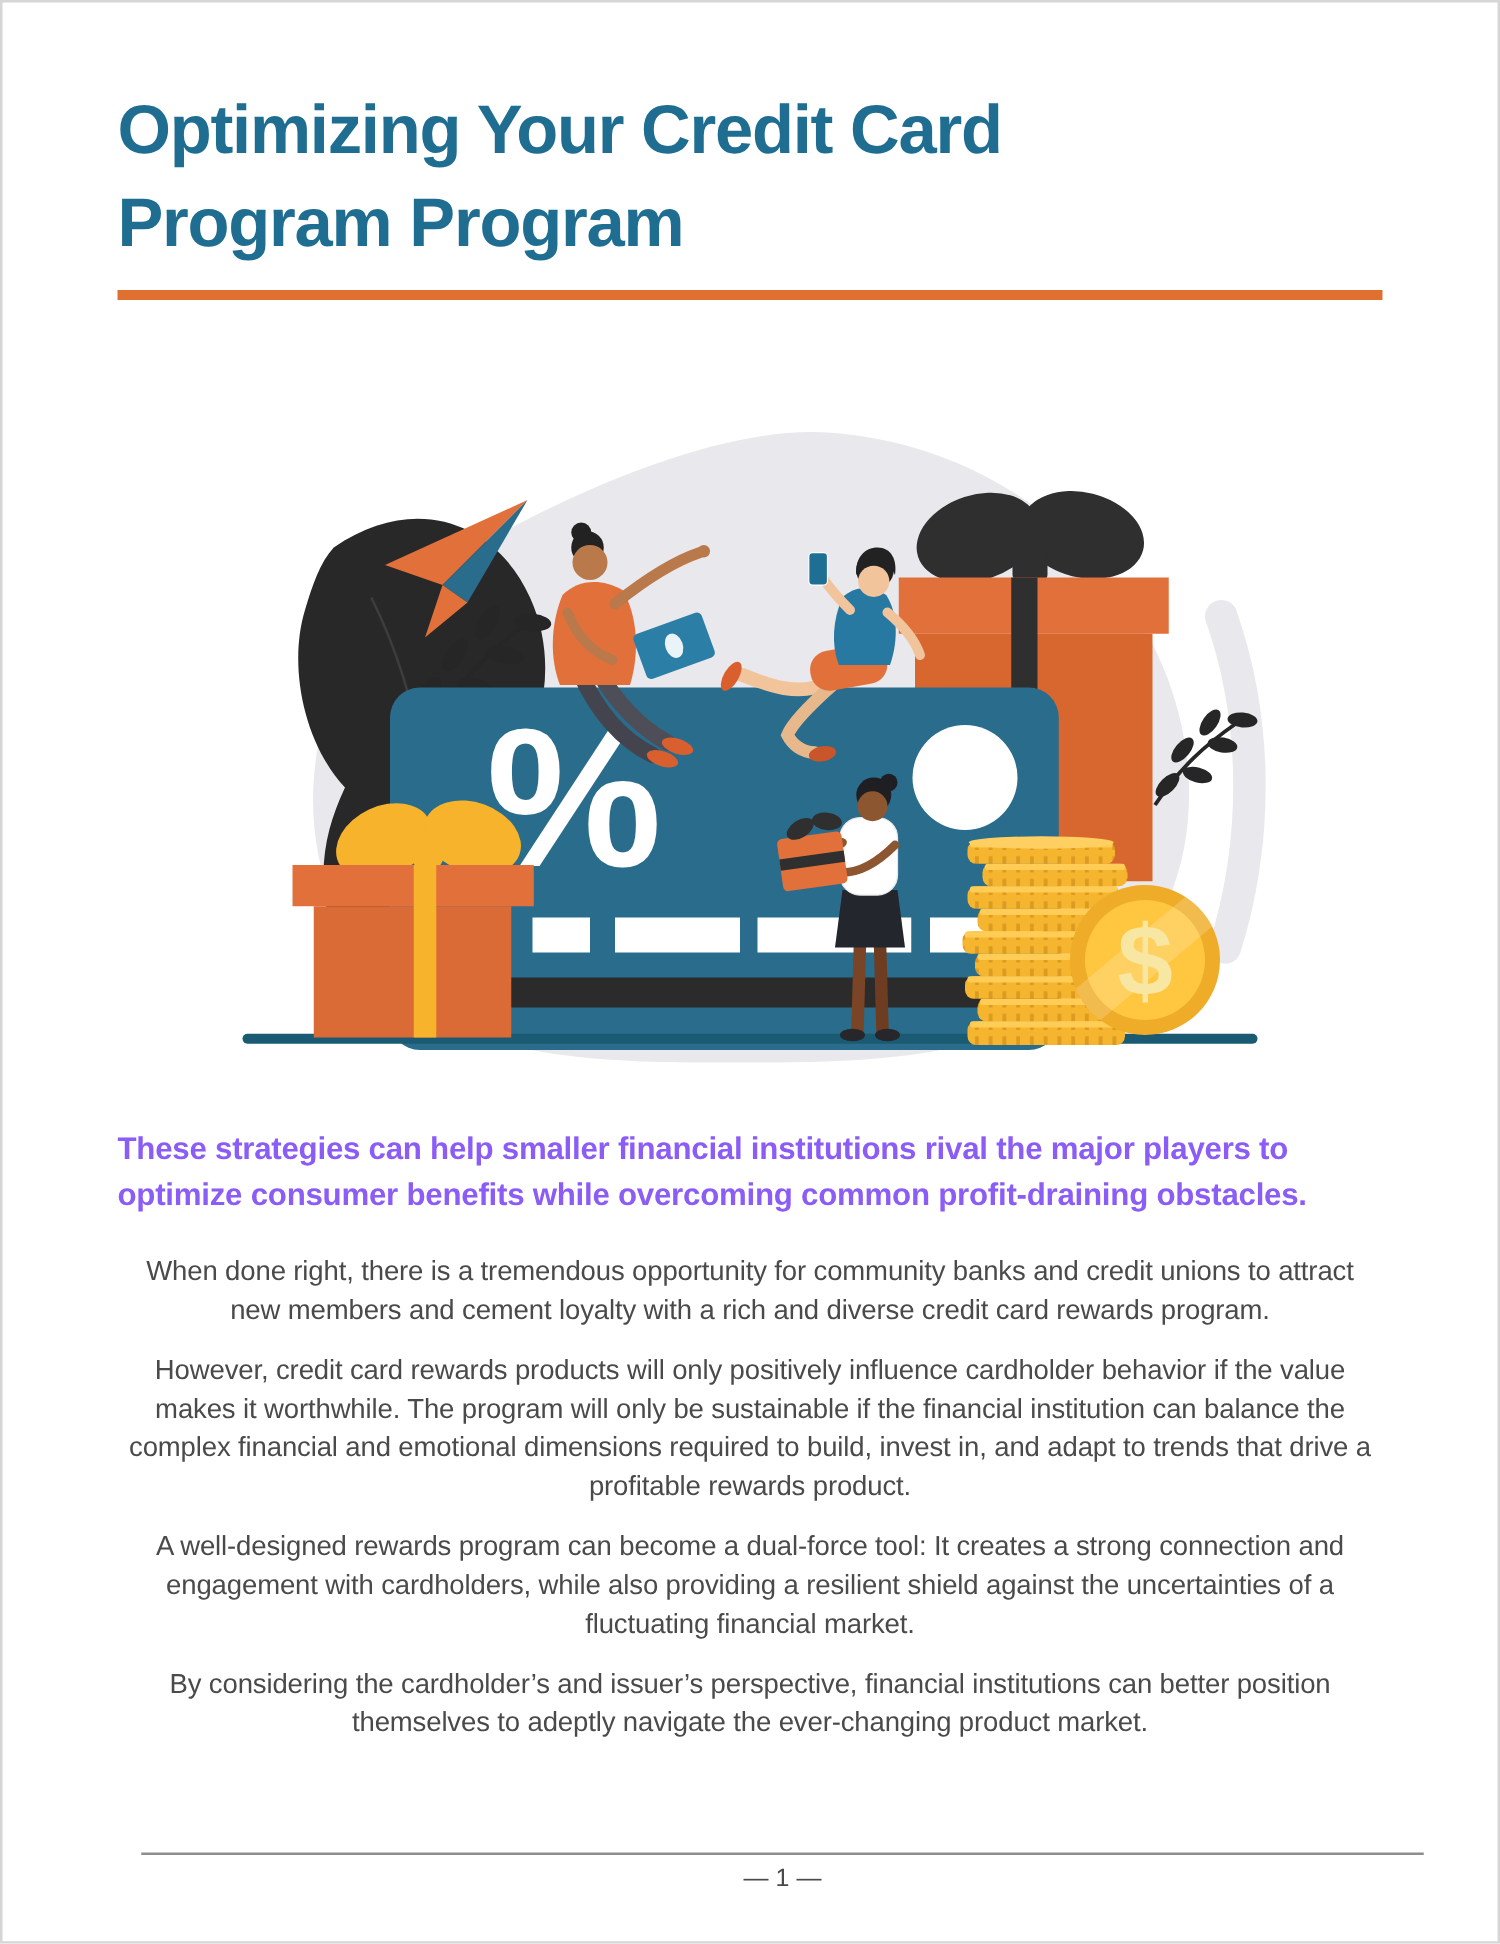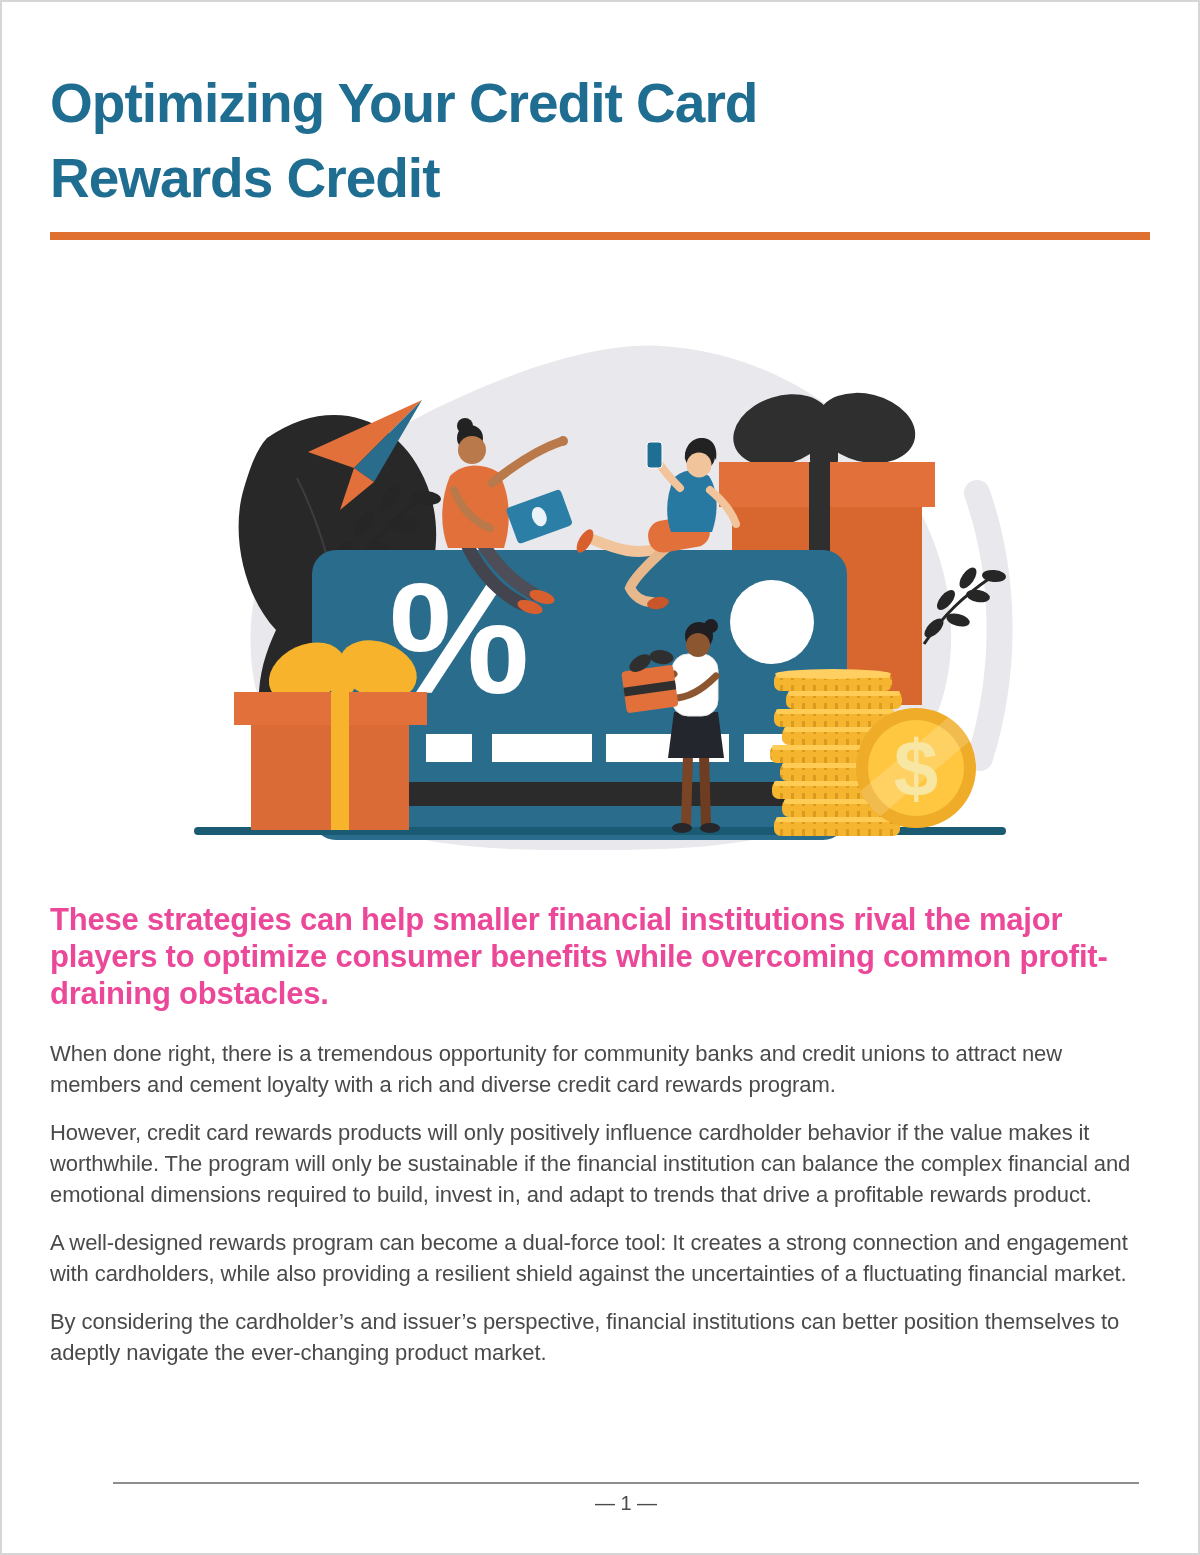--- a/index.html
+++ b/index.html
@@ -1,45 +1,45 @@
 <!DOCTYPE html>
 <html><head>
 <meta charset="utf-8">
 <style>
   html,body { margin:0; padding:0; background:#ffffff; }
   .page {
     width:1200px; height:1555px; position:relative; background:#ffffff;
     border:2px solid #D6D6D6; box-sizing:border-box; overflow:hidden;
     font-family:"Liberation Sans", sans-serif;
   }
-  .content { padding:0 48px; }
+  .content { padding:0 92px; }
   .doc-title { margin:64px 0 0; font-size:55px; line-height:1.36; font-weight:bold;
     color:#1F6E91; letter-spacing:-1px; }
   .doc-title .tline { display:block; }
   .rule { height:8px; background:#E0702F; margin-top:16px; }
   .figure { width:837px; height:527px; margin:98px auto 0; position:relative; }
   .figure svg { position:absolute; inset:0; }
-  .lead { margin:36px 0 0; font-size:31px; line-height:37px; font-weight:bold;
-    color:#ec4899; letter-spacing:-0.2px; }
+  .lead { margin:36px 0 0; font-size:25px; line-height:37px; font-weight:bold;
+    color:#8b5cf6; letter-spacing:-0.2px; }
   .bodytext { margin-top:26px; }
   .bodytext p { margin:0 0 17px; font-size:22px; line-height:31px; color:#4A4A4A;
-    letter-spacing:-0.1px; }
+    letter-spacing:-0.1px;text-align:center; }
   .footer { position:absolute; left:111px; width:1026px; top:1480px;
     border-top:2px solid #8E8E8E; text-align:center; }
   .pagenum { display:inline-block; margin-top:8px; font-size:20px; color:#4A4A4A; }
 </style>
 </head>
 <body>
 
 <div class="page">
   <div class="content">
 
     <h1 class="doc-title">
       <span class="tline">Optimizing Your Credit Card</span>
-      <span class="tline">Rewards Credit</span>
+      <span class="tline">Program Program</span>
     </h1>
 
     <div class="rule"></div>
 
     <div class="figure">
       <svg viewBox="0 0 837 527" width="837" height="527" xmlns="http://www.w3.org/2000/svg">
         <defs>
           <pattern id="ridge" width="11" height="18" patternUnits="userSpaceOnUse">
             <rect width="11" height="18" fill="#F5B52E"></rect>
             <rect x="4" y="5" width="3" height="13" fill="#DA9B20"></rect>

